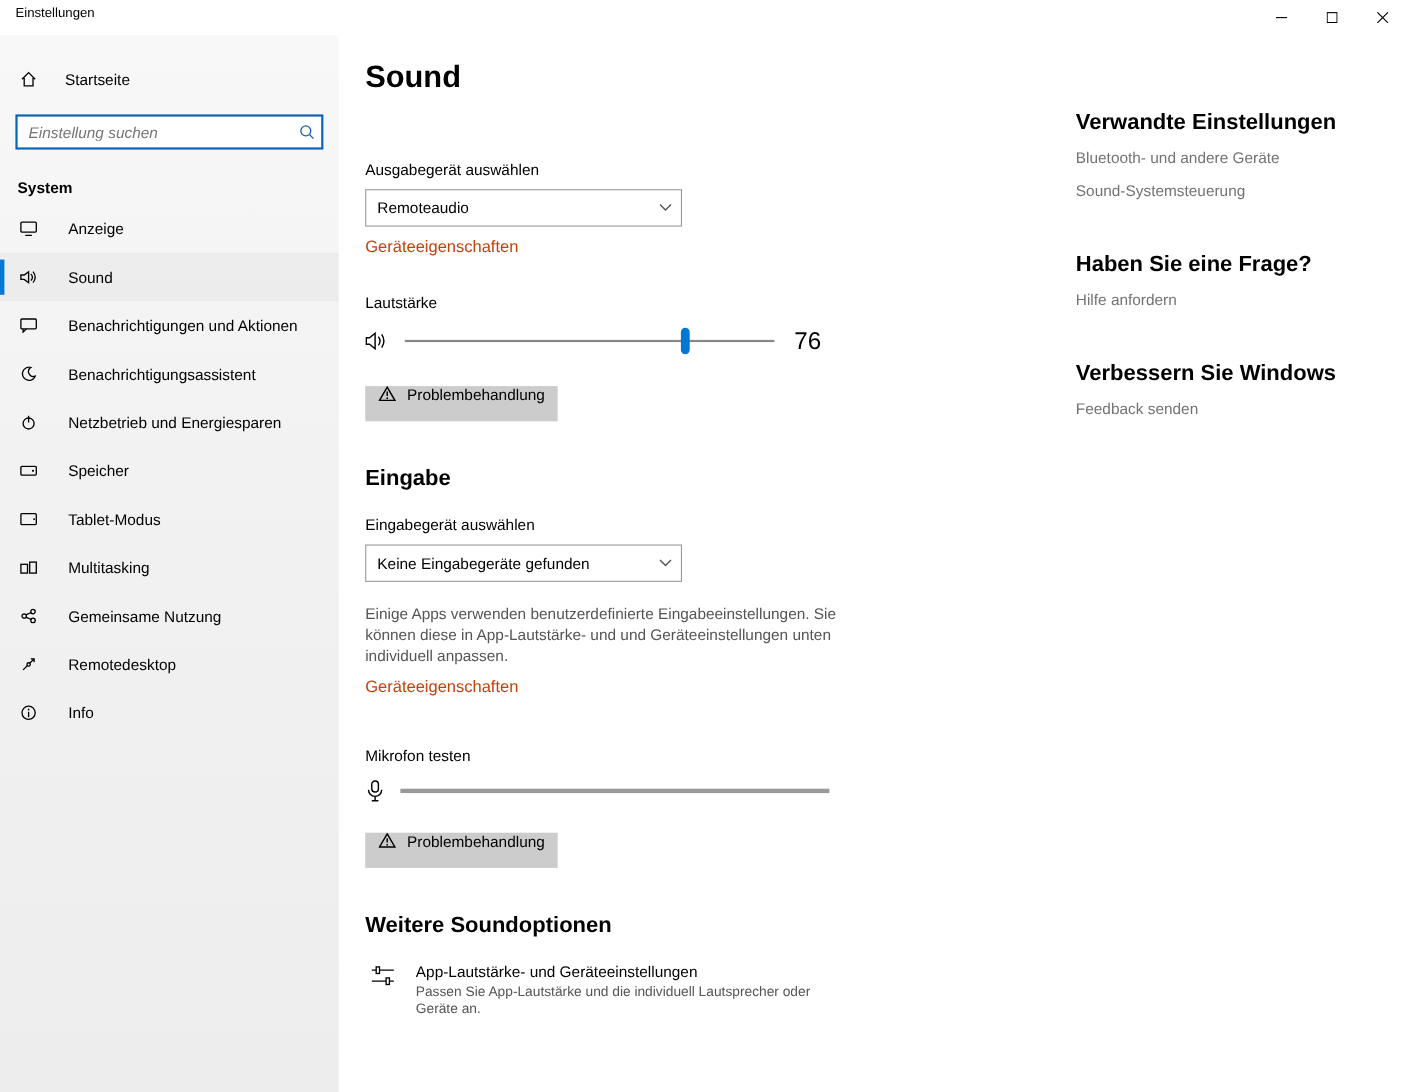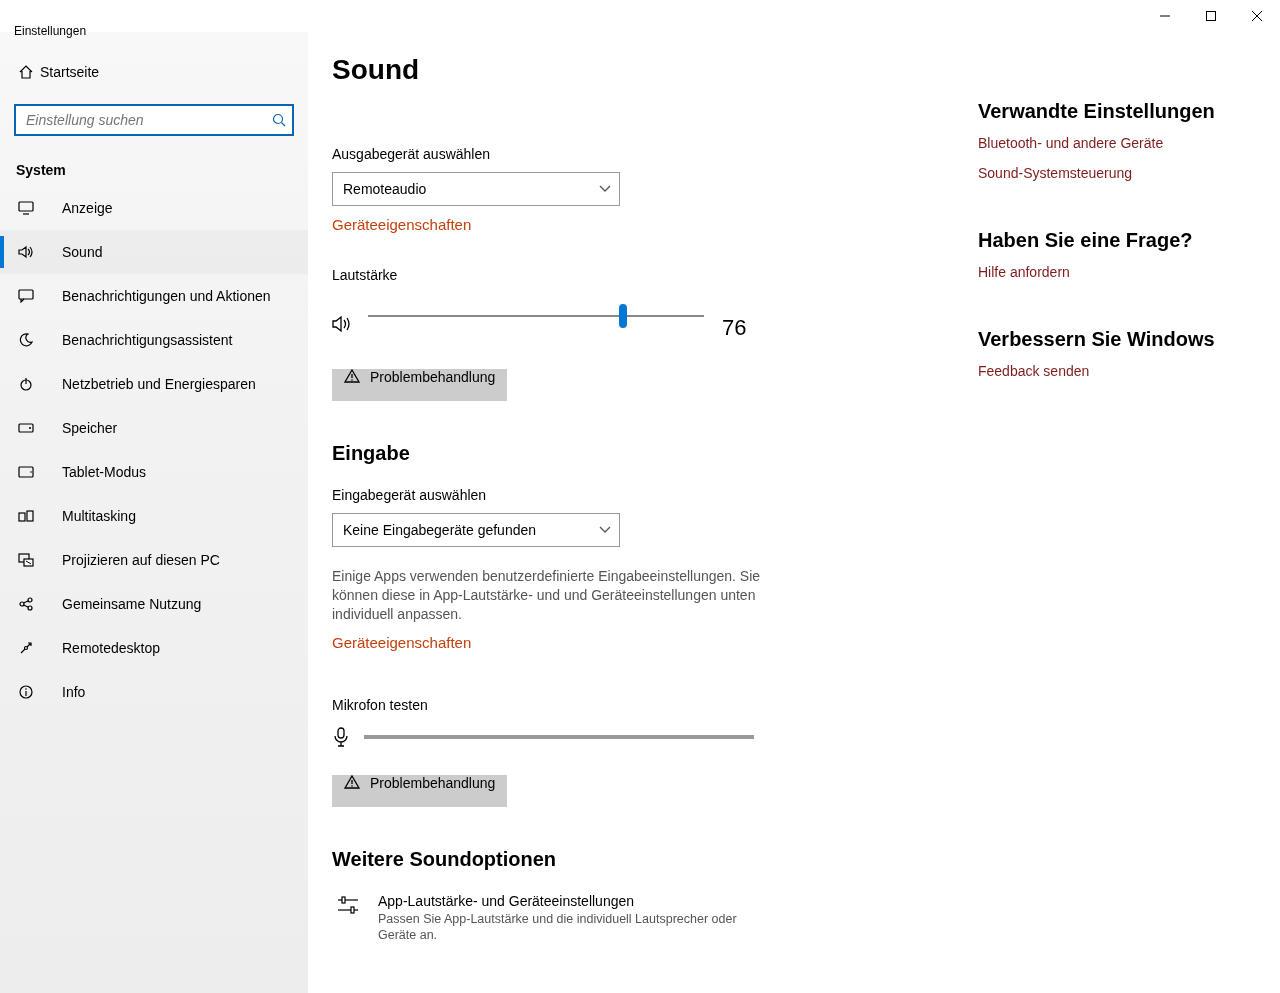--- a/index.html
+++ b/index.html
@@ -16,21 +16,21 @@
   
   .titlebar {
     height: 32px;
     display: flex;
     align-items: center;
     position: relative;
   }
   .titlebar-title {
     position: absolute;
     left: 14px;
-    top: 24px;
+    top: 4px;
     font-size: 12px;
     color: #000;
   }
   .titlebar-controls {
     position: absolute;
     right: 0;
     top: 0;
     display: flex;
   }
   .titlebar-btn {
@@ -58,21 +58,21 @@
     height: 40px;
     padding-left: 16px;
   }
   .home-row .icon-slot {
     width: 20px;
     display:flex;
     align-items:center;
     justify-content:center;
   }
   .home-row .label {
-    margin-left: 4px;
+    margin-left: 23px;
     font-size: 14px;
   }
   .search-wrap {
     margin: 12px 14px 0 14px;
   }
   .search-input {
     width: 100%;
     height: 32px;
     box-sizing: border-box;
     border: 2px solid #0a63b3;
@@ -173,22 +173,22 @@
     margin-top: 10px;
     display:inline-block;
     font-size:15px;
   }
   .volume-label {
     margin-top: 34px;
     font-size:14px;
   }
   .volume-row {
     display:flex;
-    align-items:flex-start;
-    margin-top: 32px;
+    align-items:center;
+    margin-top: 14px;
   }
   .vol-icon { margin-right: 16px; }
   .slider {
     width: 336px;
     height: 2px;
     background:#888;
     position:relative;
   }
   .slider-thumb {
     position:absolute;
@@ -249,21 +249,21 @@
     left: 978px;
     top: 100px;
     width: 260px;
   }
   .rp-head {
     font-size:20px;
     font-weight:700;
     margin-bottom: 12px;
   }
   .rp-link {
-    color:#7f1d1d;
+    color:#737373;
     font-size:14px;
     display:block;
     margin-bottom: 14px;
   }
   .rp-block { margin-bottom: 48px; }
   svg { display:block; }
 </style>
 </head>
 <body>
 
@@ -378,30 +378,20 @@
         <span class="label">Tablet-Modus</span>
       </div>
       <div class="nav-item">
         <span class="icon-slot">
           <svg width="16" height="12" viewBox="0 0 16 12">
               <rect x="1" y="3" width="6" height="8" fill="none" stroke="#000" stroke-width="1.2"></rect>
               <rect x="9" y="1" width="6" height="10" fill="none" stroke="#000" stroke-width="1.2"></rect>
             </svg>
         </span>
         <span class="label">Multitasking</span>
-      </div>
-      <div class="nav-item">
-        <span class="icon-slot">
-          <svg width="16" height="14" viewBox="0 0 16 14">
-              <rect x="1" y="1" width="10" height="8" fill="none" stroke="#000" stroke-width="1.2"></rect>
-              <rect x="6" y="6" width="9" height="7" fill="#fff" stroke="#000" stroke-width="1.2"></rect>
-              <path d="M8 8 L13 11" stroke="#000" stroke-width="1"></path>
-            </svg>
-        </span>
-        <span class="label">Projizieren auf diesen PC</span>
       </div>
       <div class="nav-item">
         <span class="icon-slot">
           <svg width="14" height="14" viewBox="0 0 14 14">
               <circle cx="3" cy="7" r="2" fill="none" stroke="#000" stroke-width="1.2"></circle>
               <circle cx="11" cy="3" r="2" fill="none" stroke="#000" stroke-width="1.2"></circle>
               <circle cx="11" cy="11" r="2" fill="none" stroke="#000" stroke-width="1.2"></circle>
               <line x1="4.5" y1="6" x2="9.5" y2="3.8" stroke="#000" stroke-width="1.2"></line>
               <line x1="4.5" y1="8" x2="9.5" y2="10.2" stroke="#000" stroke-width="1.2"></line>
             </svg>

